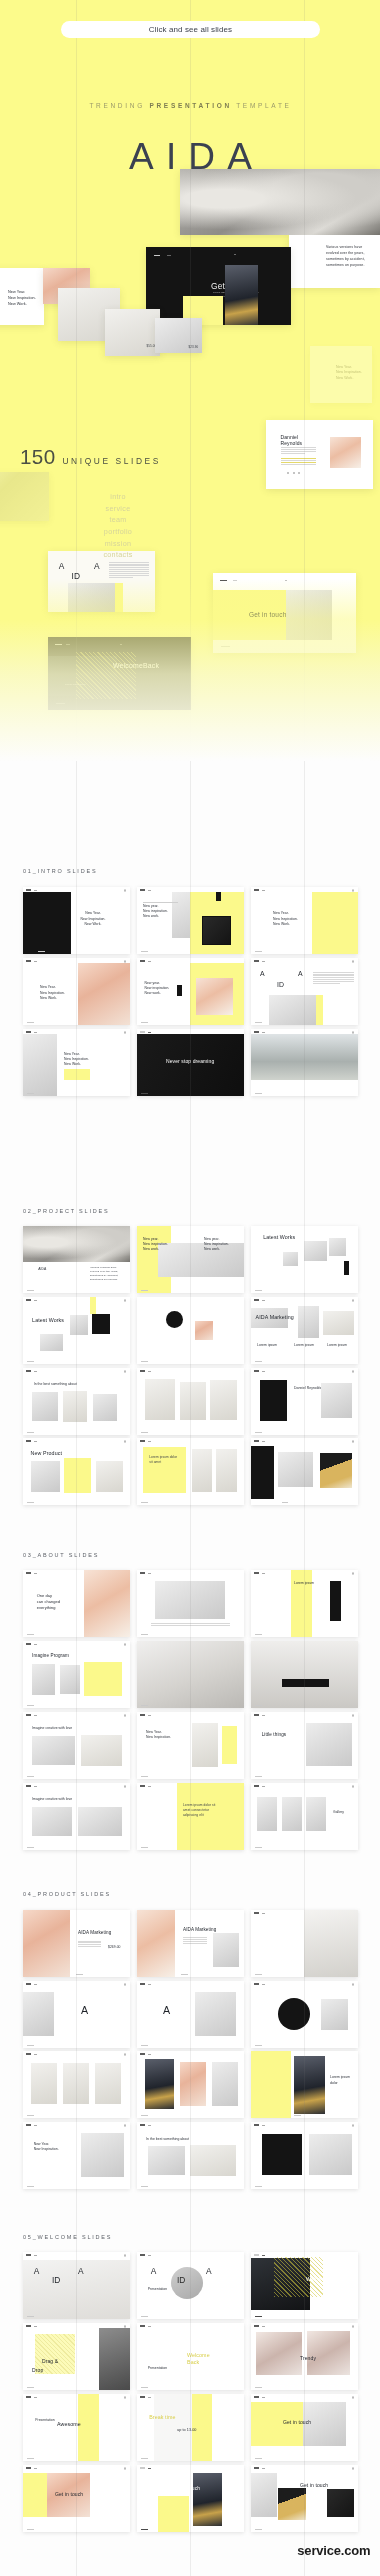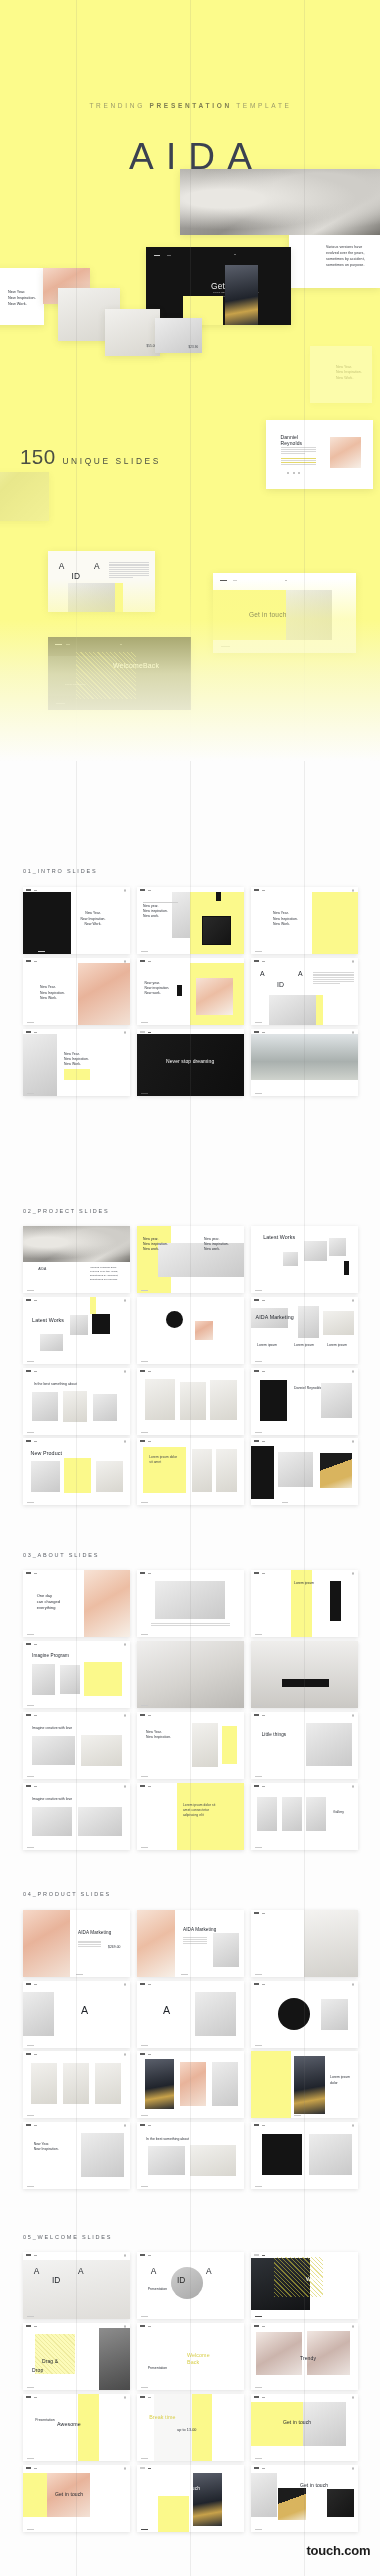--- a/index.html
+++ b/index.html
@@ -235,20 +235,28 @@
     <div class="card" style="left:310px; top:346px; width:62px; height:57px; opacity:.28;">
       <div class="gs-txt" style="left:26px; top:19px; font-size:3.5px; white-space:pre-line;">New Year.
 New Inspiration.
 New Work.</div>
     </div>
 
     <div class="stat-row">
       <span class="stat-num">150</span>
       <span class="stat-lbl">UNIQUE SLIDES</span>
     </div>
+    <div class="kw-list">
+      <div>intro</div>
+      <div>service</div>
+      <div>team</div>
+      <div>portfolio</div>
+      <div>mission</div>
+      <div>contacts</div>
+    </div>
 
     <div class="card" style="left:266px; top:420px; width:107px; height:69px;">
       <div class="ph" style="left:0; top:0; width:55px; height:69px; background:#fff;"></div>
       <div class="gs-h" style="left:14.5px; top:13.7px; font-size:5px; line-height:1.3; width:37px;">Danniel Reynolds</div>
       <div class="lines" style="left:14.5px; top:27.4px; width:35px;">
         <i></i>
           <i></i>
           <i></i>
           <i style="width:70%"></i>
       </div>
@@ -316,20 +324,21 @@
       
       
     </div>
 
     <div class="hero-fade"></div>
 
     <div class="eyebrow">
       <span>TRENDING </span><b>PRESENTATION</b><span> TEMPLATE</span>
     </div>
     <div class="wordmark">AIDA</div>
+    <button class="cta-btn">Click and see all slides</button>
   </section>
 
   <div class="sec-title" style="top:868px;">01_INTRO SLIDES</div>
 
   <div class="grid-slide" style="left:23px; top:887px; width:107px; height:67px;">
     <div class="gs-bar"></div>
       <div class="gs-bar2"></div>
       <div class="gs-bar3"></div>
     <div class="ph blk" style="left:0; top:4.6px; width:48px; height:62px;"></div>
     <div class="gs-txt" style="left:70px; top:24.4px; white-space:pre-line; text-align:center; transform:translateX(-50%);">New Year.
@@ -871,15 +880,15 @@
     <div class="gs-bar"></div>
       <div class="gs-bar2"></div>
       <div class="gs-bar3"></div>
     <div class="ph img-grey" style="left:0; top:7.6px; width:26px; height:44px;"></div>
     <div class="ph img-gold" style="left:27.4px; top:23px; width:27.4px; height:32px;"></div>
     <div class="ph img-dark" style="left:76px; top:24.4px; width:27.4px; height:27.4px;"></div>
     <div class="gs-h" style="left:49px; top:17px; font-size:5px;">Get in touch</div>
     <div class="gs-foot"></div>
   </div>
 
-  <div class="wm">touch.com</div>
+  <div class="wm">service.com</div>
 </div>
 
 
 </body></html>

